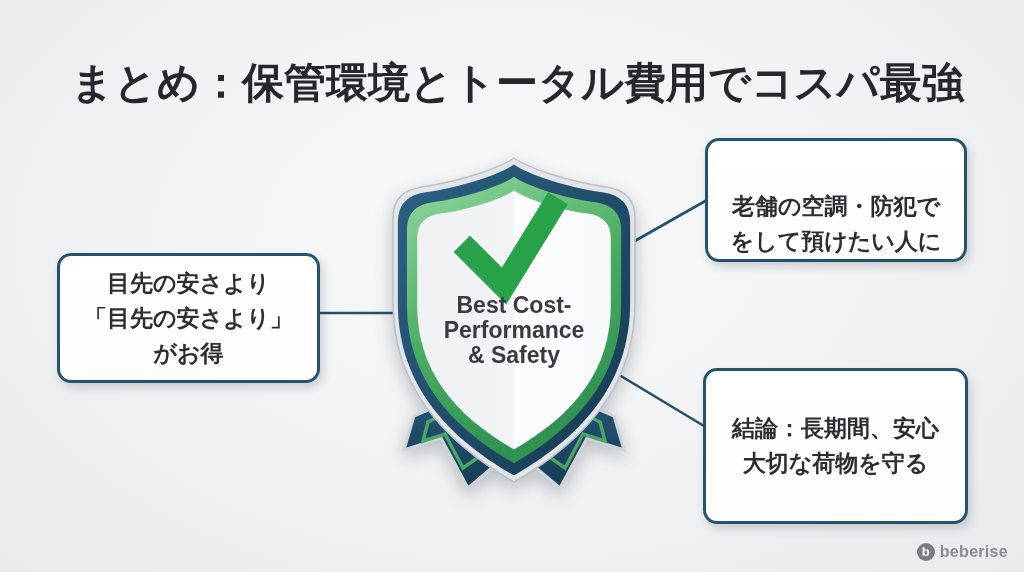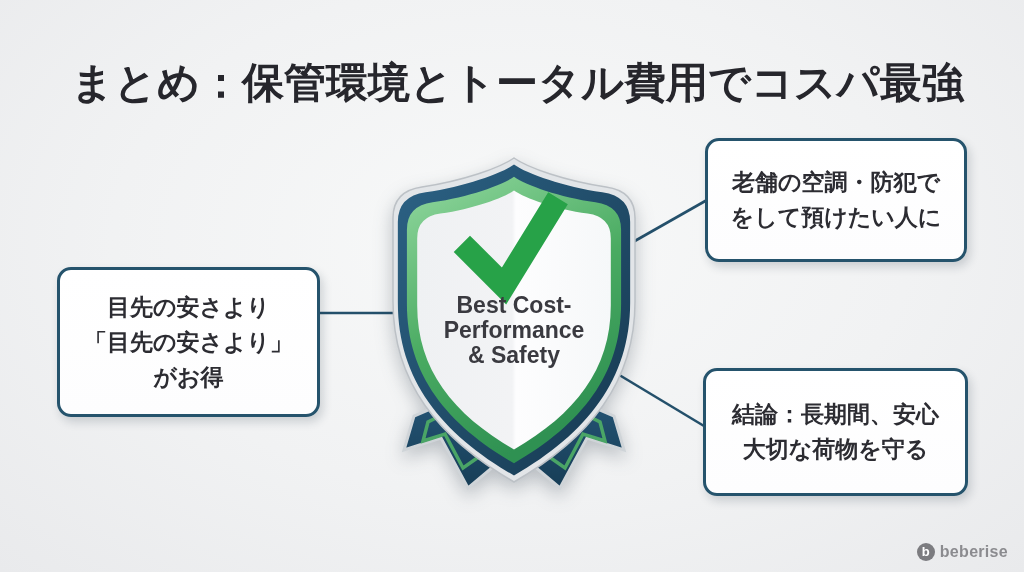--- a/index.html
+++ b/index.html
@@ -17,23 +17,23 @@
     position:absolute;left:0;top:0;width:1024px;height:572px;pointer-events:none;
   }
   .callout{
     position:absolute;box-sizing:border-box;
     background:linear-gradient(180deg,#ffffff 0%,#fdfdfe 100%);
     border:3px solid #25536c;border-radius:14px;
     box-shadow:3px 5px 10px rgba(25,45,60,.18);
     display:flex;flex-direction:column;align-items:center;justify-content:center;
     text-align:center;color:#2c2c32;font-weight:700;font-size:23px;line-height:35px;
   }
-  .callout-left{left:57px;top:267px;width:263px;height:150px;}
-  .callout-top-right{left:705px;top:138px;width:262px;height:124px;}
-  .callout-bottom-right{left:703px;top:368px;width:265px;height:128px;}
+  .callout-left{left:57px;top:253px;width:263px;height:130px;}
+  .callout-top-right{left:705px;top:138px;width:262px;height:124px;justify-content:flex-end;}
+  .callout-bottom-right{left:703px;top:368px;width:265px;height:156px;}
   .badge-svg{
     position:absolute;left:384px;top:150px;width:262px;height:360px;
     filter:drop-shadow(0 7px 9px rgba(40,55,70,.28));
   }
   .badge-text{
     font-family:"Liberation Sans","DejaVu Sans",sans-serif;
     font-weight:bold;font-size:23px;fill:#3a3a40;
   }
   .logo{
     position:absolute;right:16px;bottom:11px;

